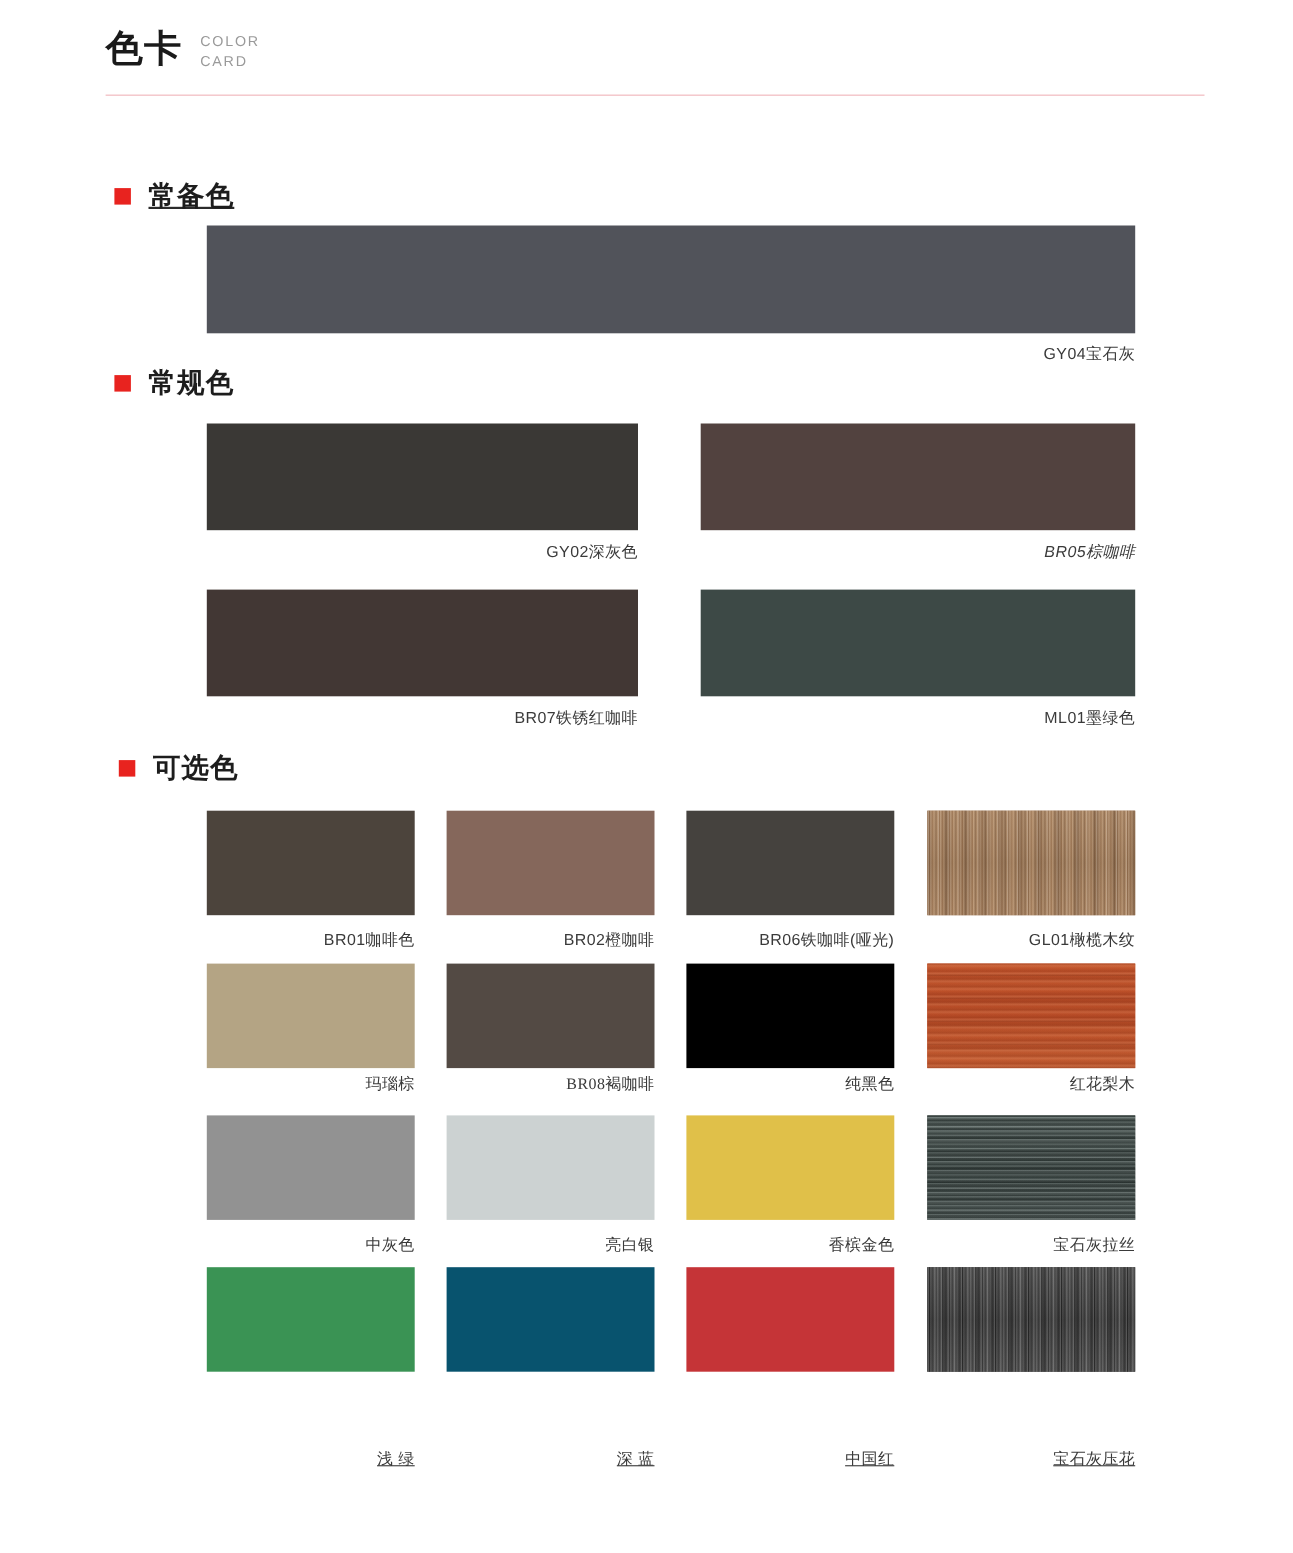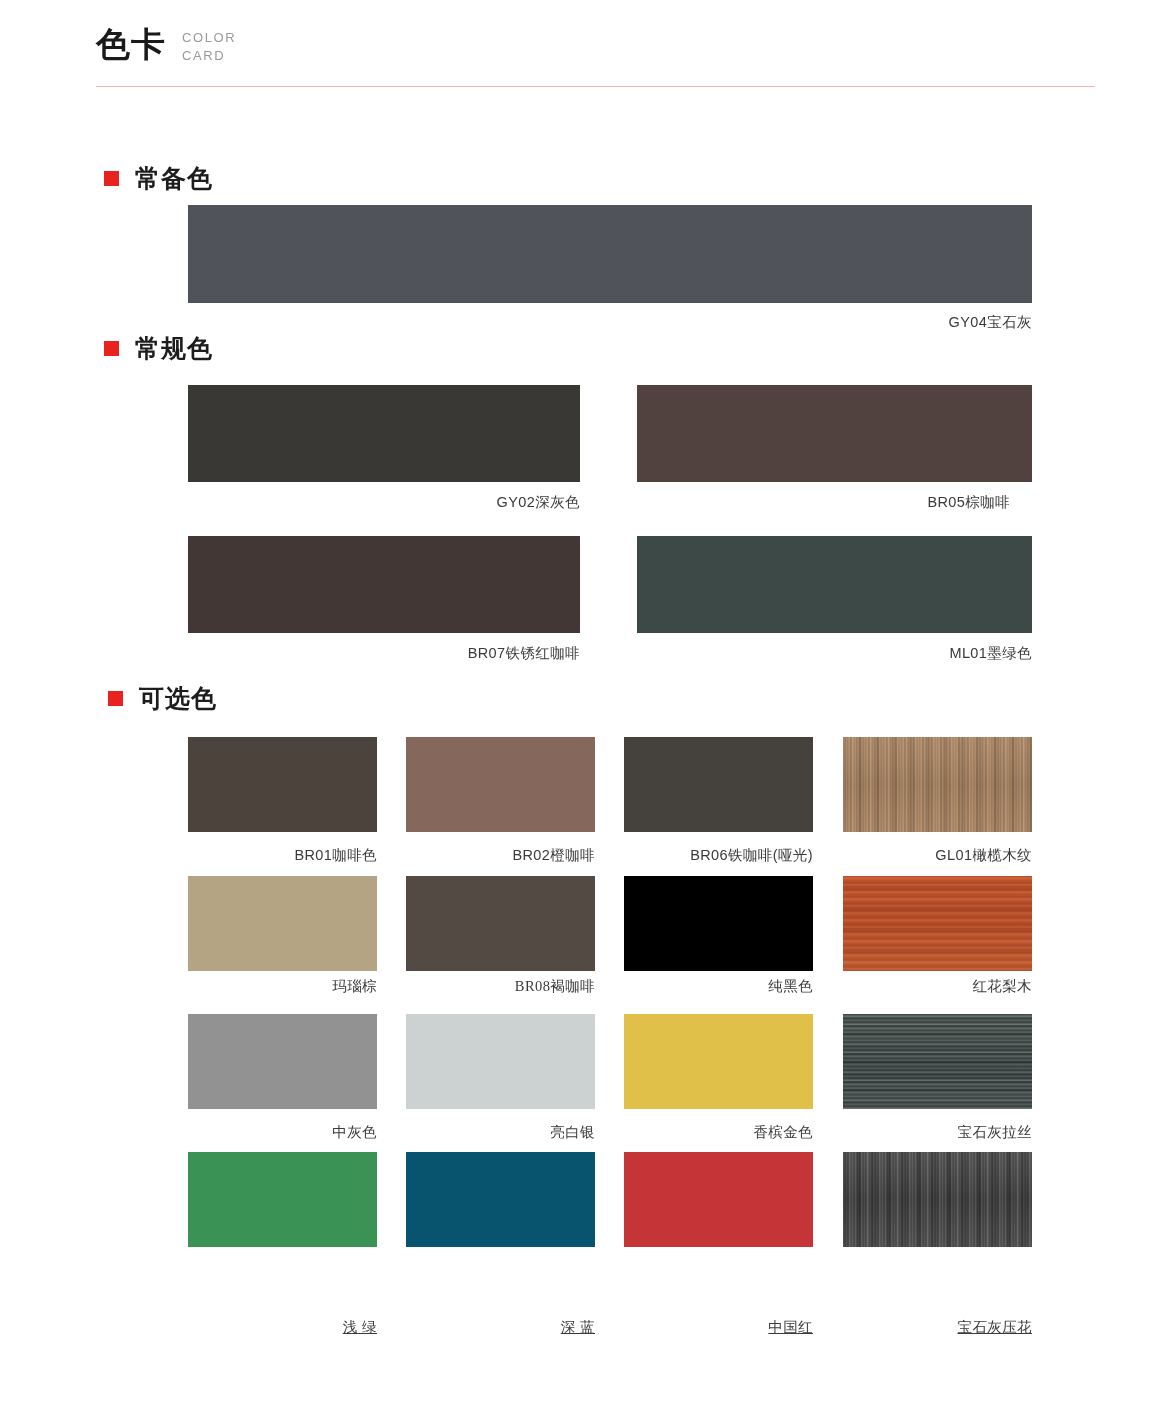--- a/index.html
+++ b/index.html
@@ -66,21 +66,21 @@
     flex: 0 0 auto;
   }
   .section-label {
     font-size: 25px;
     line-height: 30px;
     font-weight: 700;
     color: #1d1d1d;
     letter-spacing: 1px;
   }
 
-  #sec-stock   { left: 104px; top: 163px; }
+  #sec-stock   { left: 104px; top: 163px; text-decoration: underline; }
   #sec-regular { left: 104px; top: 333px; }
   #sec-option  { left: 108px; top: 683px; }
 
   
   .swatch {
     position: absolute;
     overflow: hidden;
   }
   .swatch-caption {
     position: absolute;
@@ -93,21 +93,21 @@
   }
 
   
   #sw-gy04      { left: 188px; top: 205px;  width: 844px; height: 98px; }
   #cap-gy04     { left: 188px; top: 312px;  width: 844px; }
 
   
   #sw-gy02      { left: 188px; top: 385px;  width: 392px; height: 97px; }
   #cap-gy02     { left: 188px; top: 492px;  width: 392px; }
   #sw-br05      { left: 637px; top: 385px;  width: 395px; height: 97px; }
-  #cap-br05     { left: 615px; top: 492px;  width: 395px; }
+  #cap-br05     { left: 637px; top: 492px;  width: 395px; font-style: italic; }
   #sw-br07      { left: 188px; top: 536px;  width: 392px; height: 97px; }
   #cap-br07     { left: 188px; top: 643px;  width: 392px; }
   #sw-ml01      { left: 637px; top: 536px;  width: 395px; height: 97px; }
   #cap-ml01     { left: 637px; top: 643px;  width: 395px; }
 
   
   .opt-swatch  { width: 189px; height: 95px; }
   .opt-caption { width: 189px; }
 
   .oc1 { left: 188px; }

